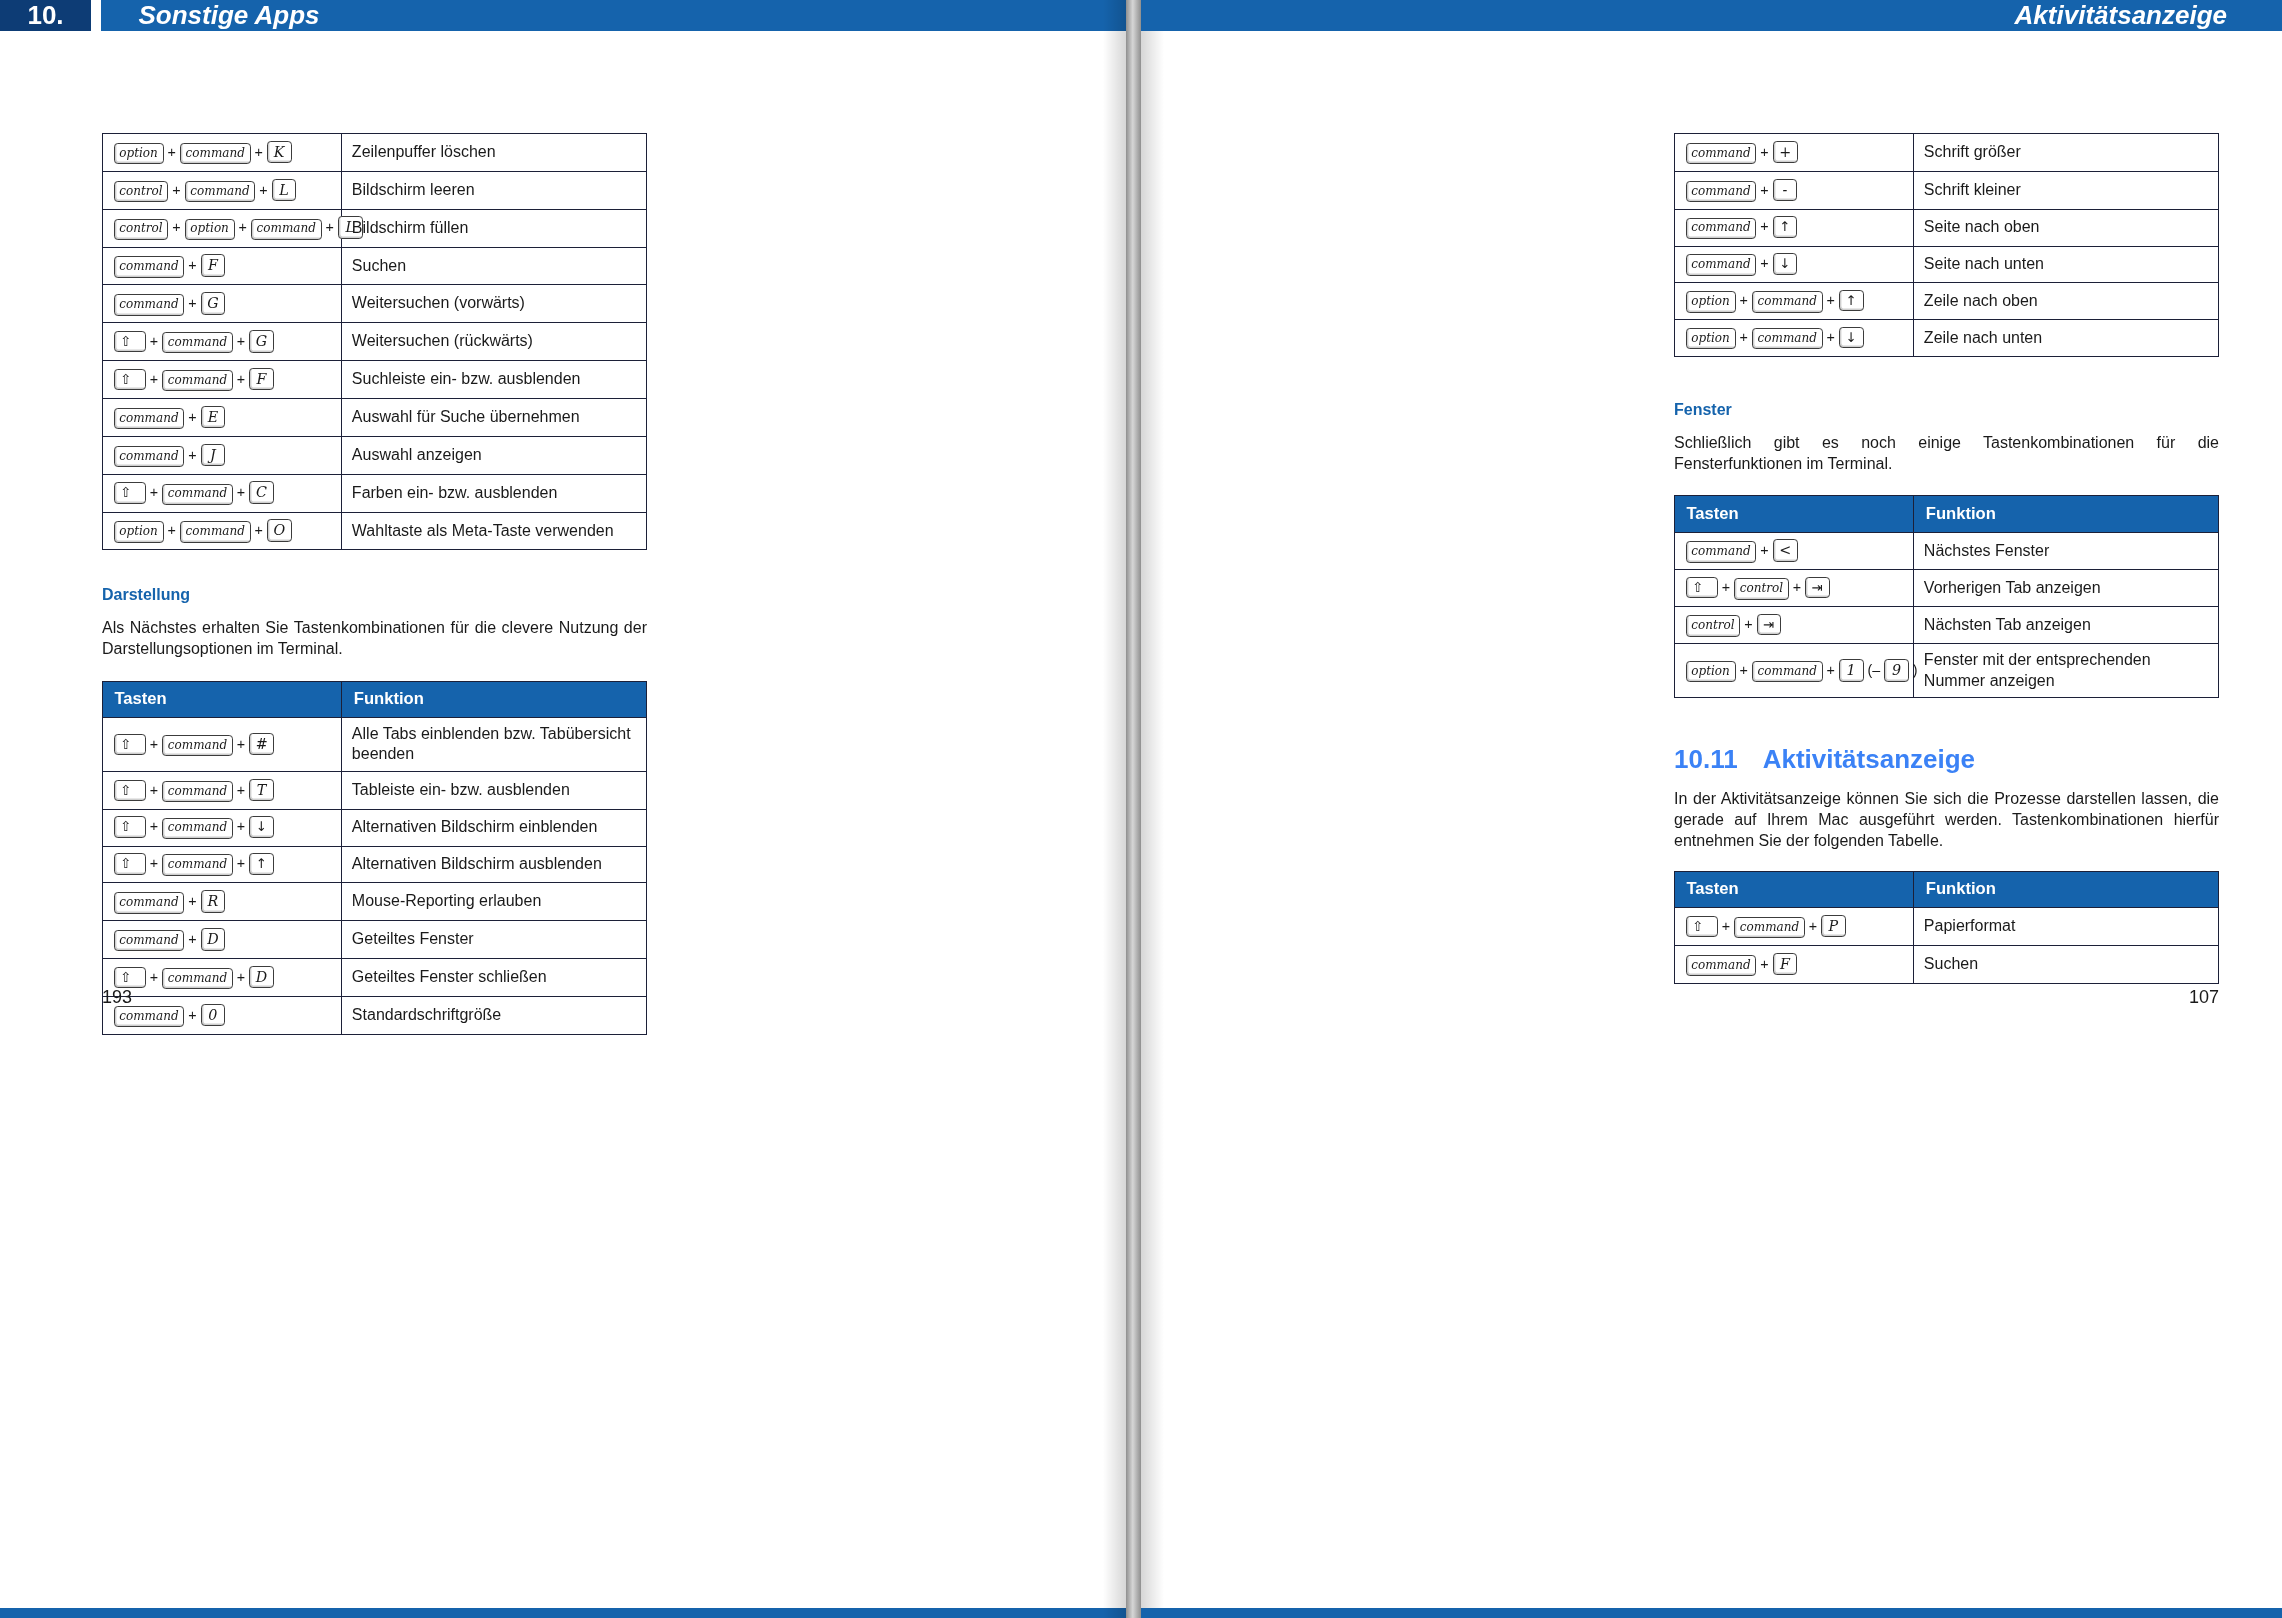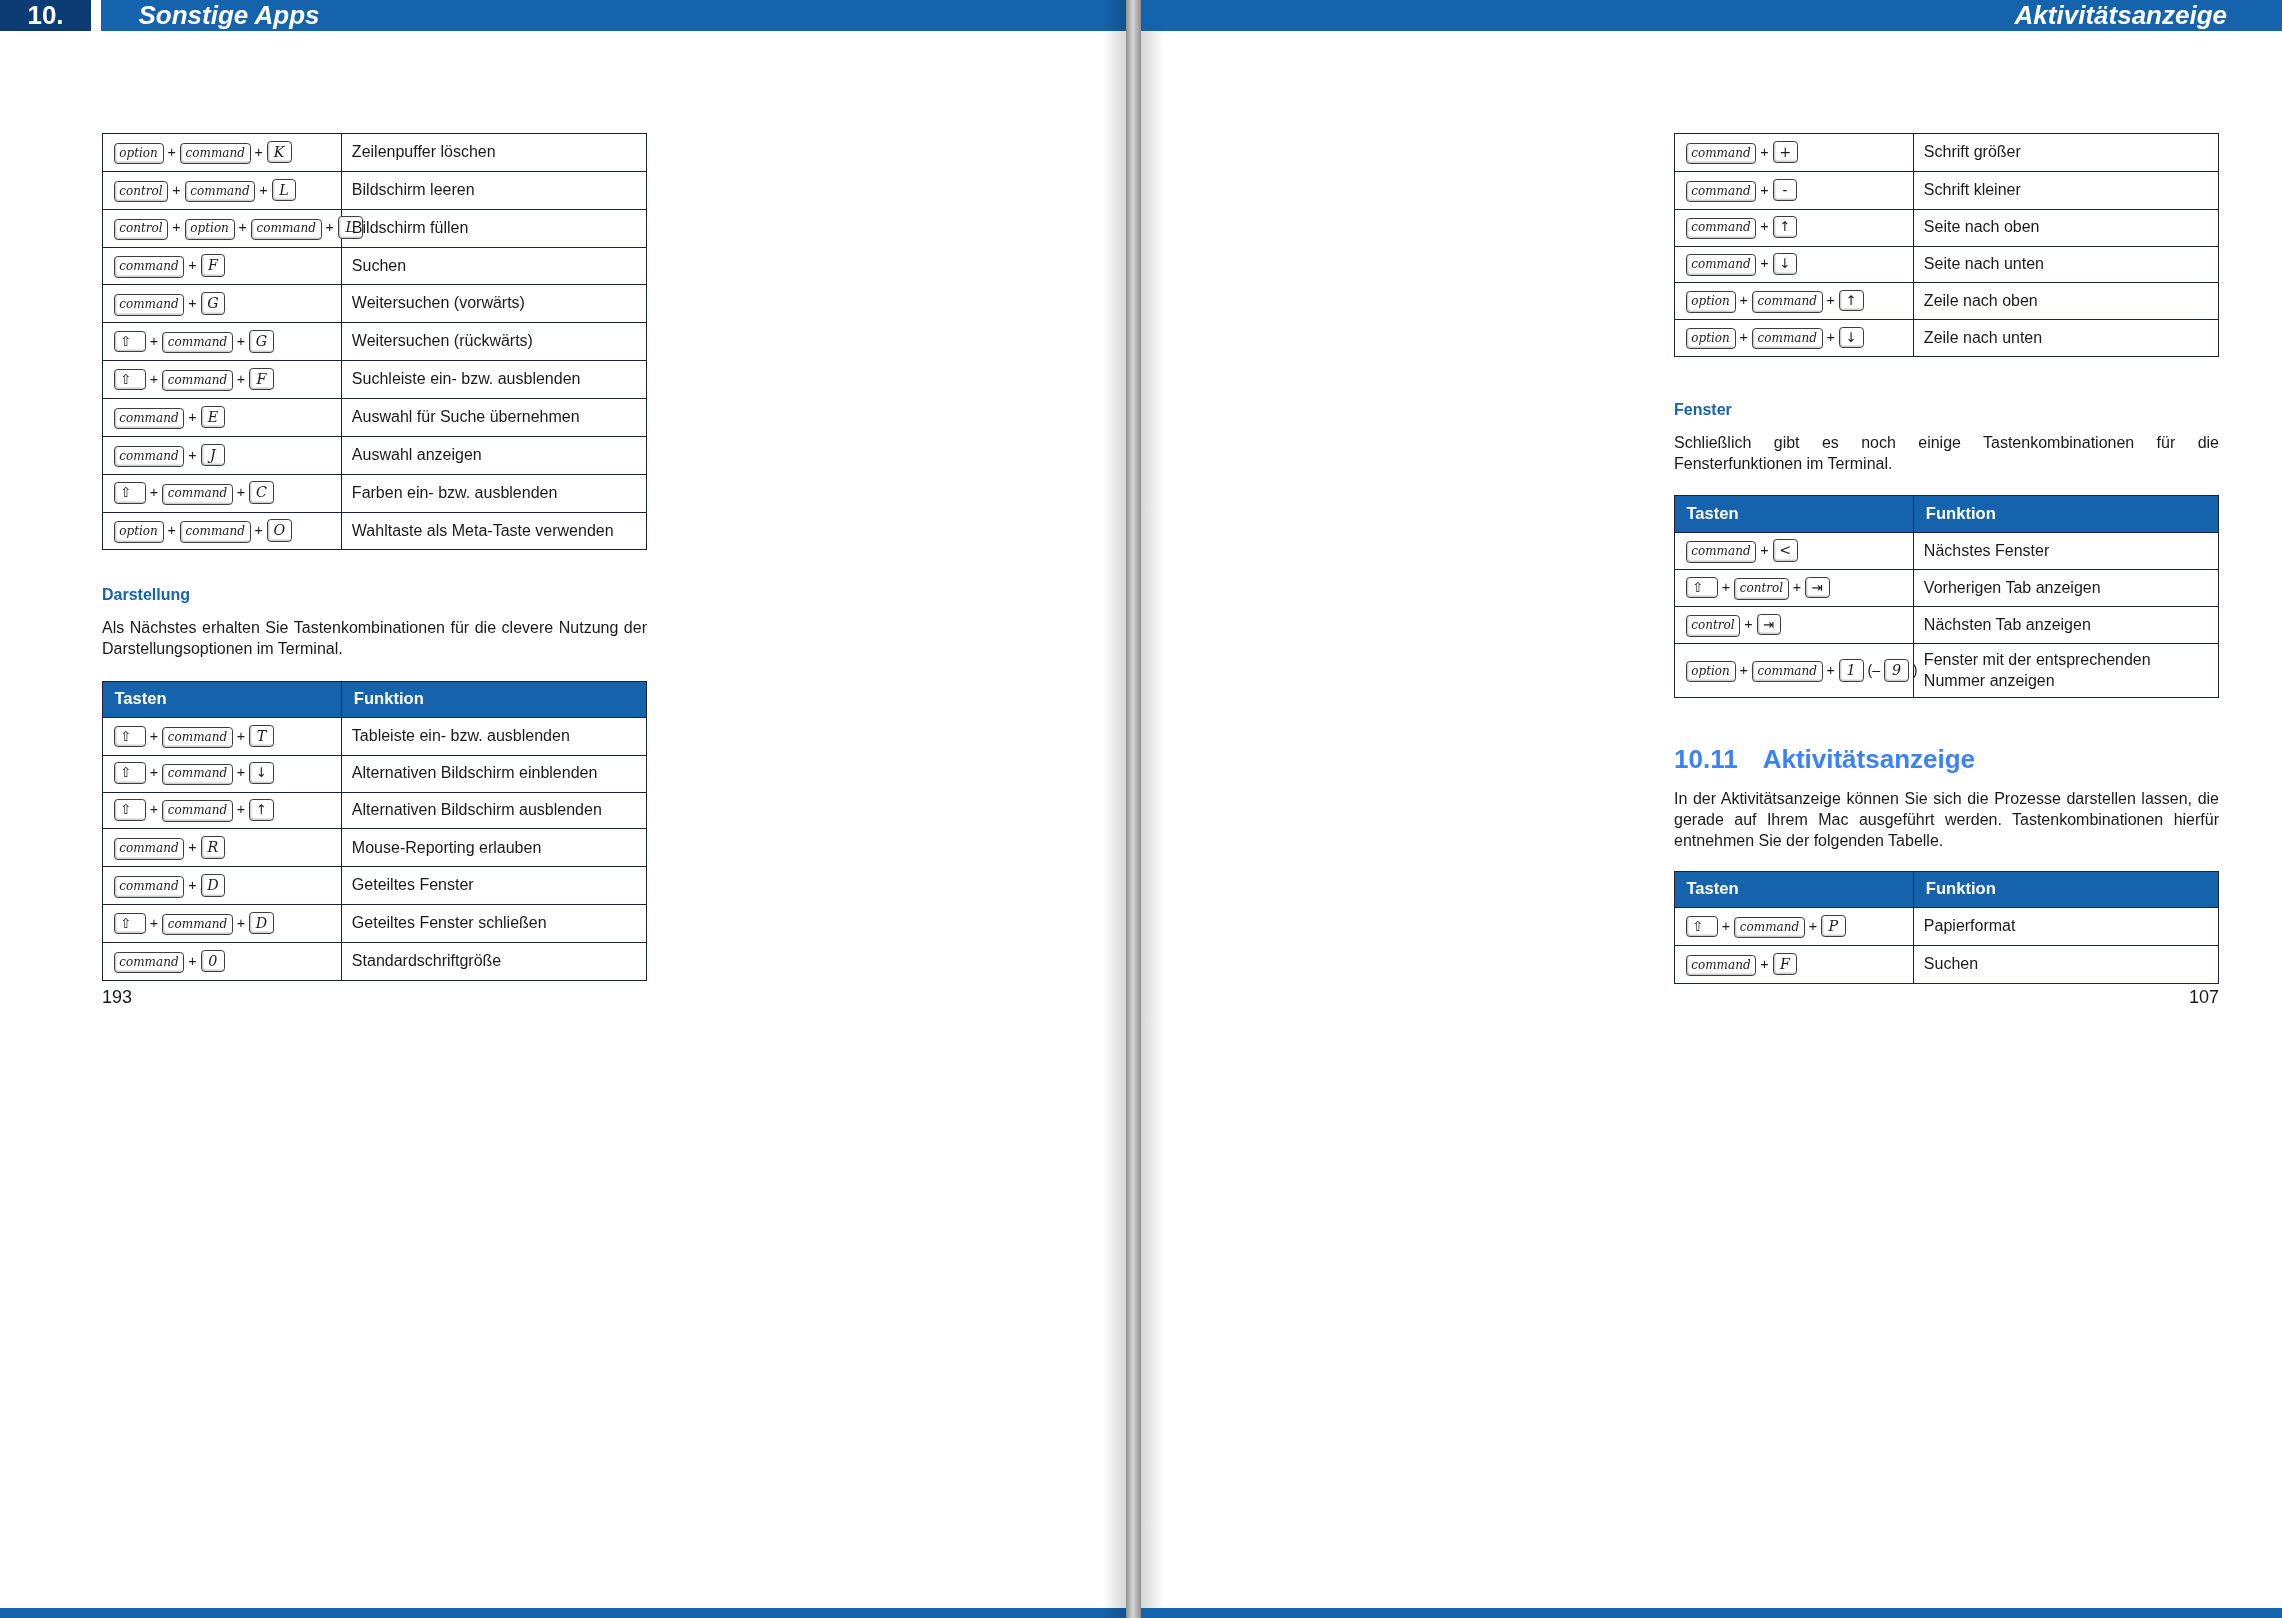--- a/index.html
+++ b/index.html
@@ -155,20 +155,24 @@
               <col>
             </colgroup>
         <thead>
               <tr>
                 <th>Tasten</th>
                 <th>Funktion</th>
               </tr>
             </thead>
             <tbody>
               <tr>
+                <td class="keys-cell"><span class="key sym shift">⇧</span><span class="sep">+</span><span class="key word">command</span><span class="sep">+</span><span class="key">#</span></td>
+                <td class="fn-cell">Alle Tabs einblenden bzw. Tabübersicht beenden</td>
+              </tr>
+              <tr>
                 <td class="keys-cell"><span class="key sym shift">⇧</span><span class="sep">+</span><span class="key word">command</span><span class="sep">+</span><span class="key">T</span></td>
                 <td class="fn-cell">Tableiste ein- bzw. ausblenden</td>
               </tr>
               <tr>
                 <td class="keys-cell"><span class="key sym shift">⇧</span><span class="sep">+</span><span class="key word">command</span><span class="sep">+</span><span class="key sym">↓</span></td>
                 <td class="fn-cell">Alternativen Bildschirm einblenden</td>
               </tr>
               <tr>
                 <td class="keys-cell"><span class="key sym shift">⇧</span><span class="sep">+</span><span class="key word">command</span><span class="sep">+</span><span class="key sym">↑</span></td>
                 <td class="fn-cell">Alternativen Bildschirm ausblenden</td>

